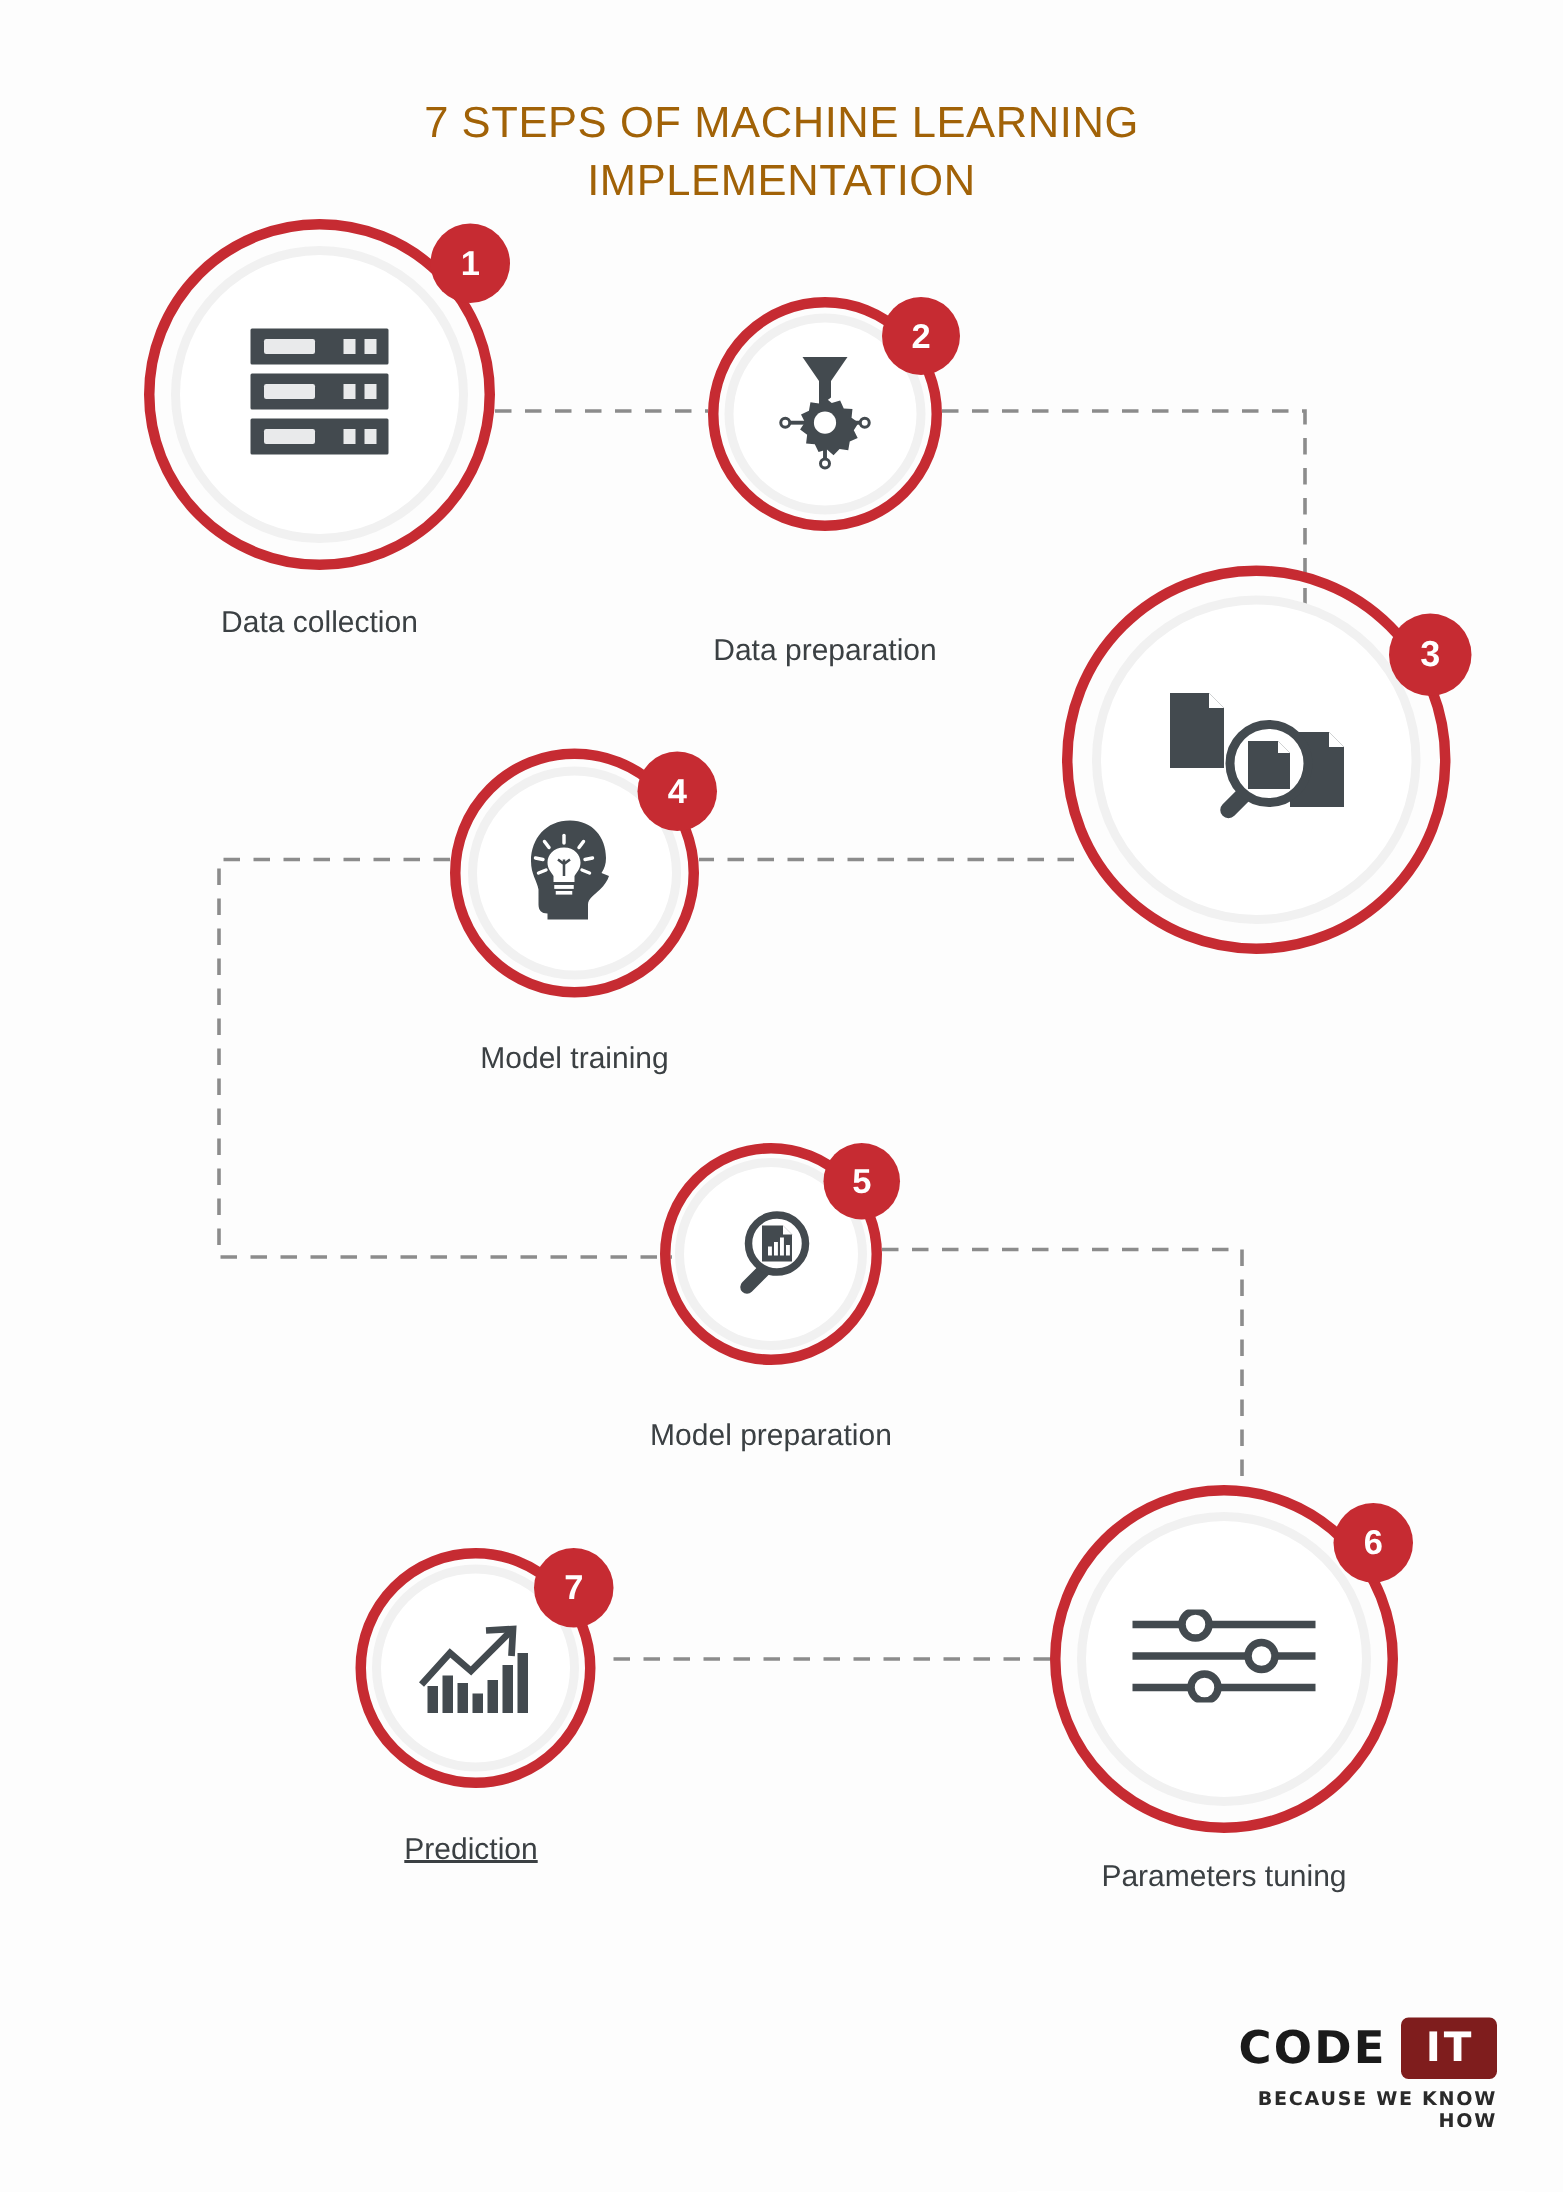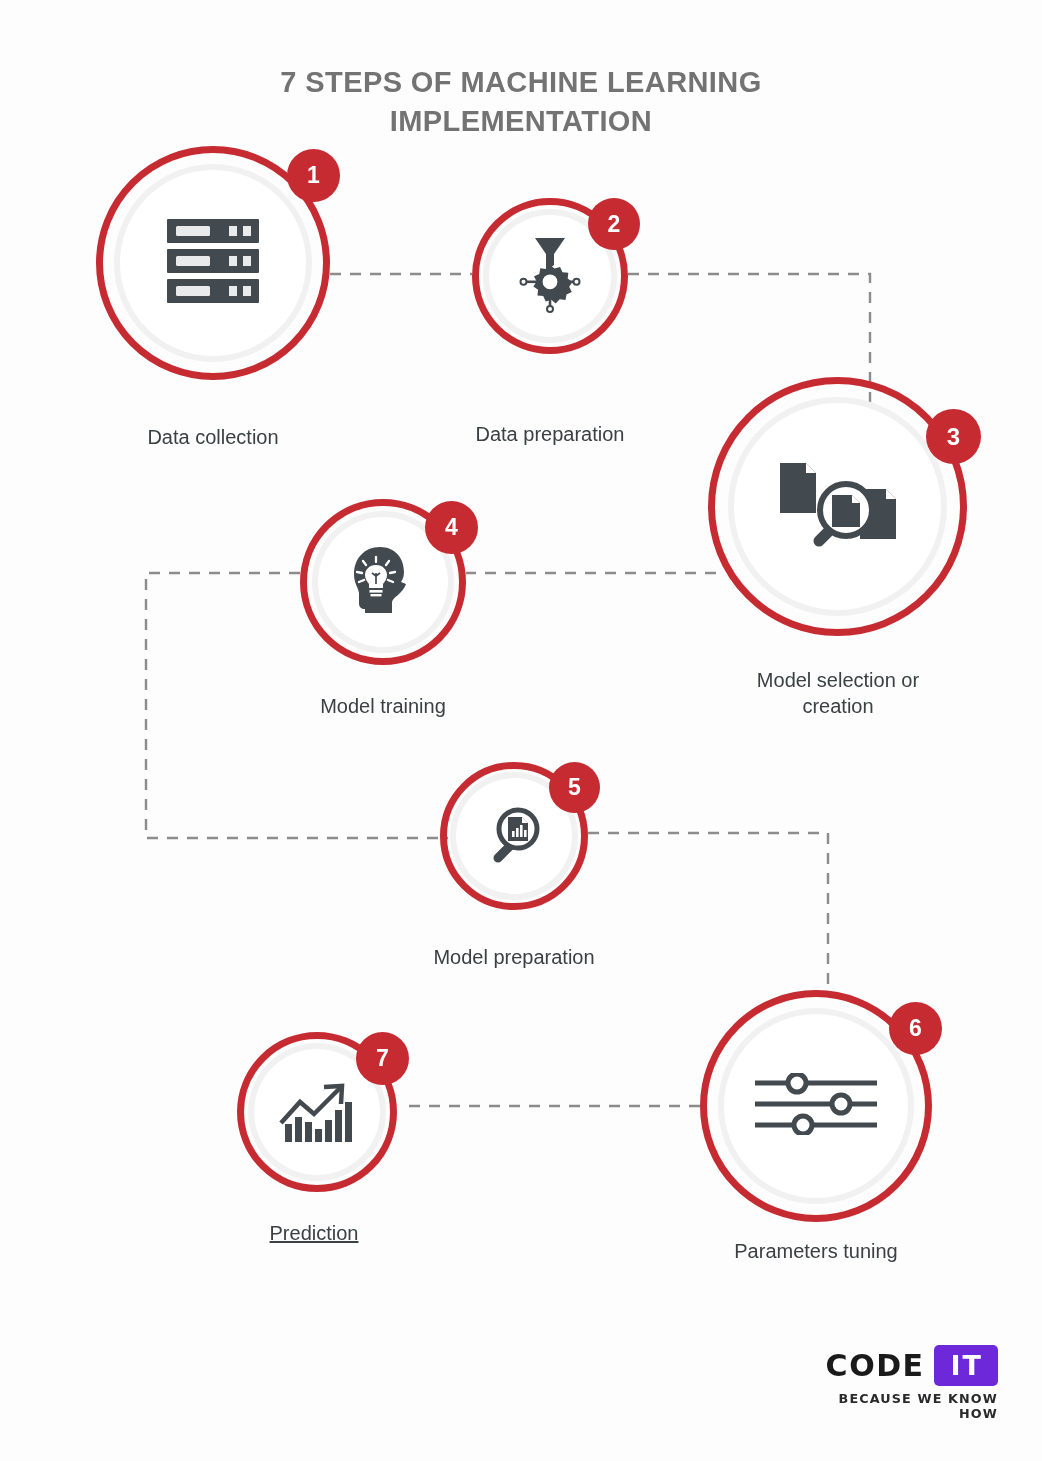--- a/index.html
+++ b/index.html
@@ -20,24 +20,24 @@
     width: 1042px; height: 1461px;
     background: #fdfdfd;
   }
 
   
   .title {
     position: absolute;
     left: 0; right: 0; top: 44px;
     text-align: center;
     font-size: 29px;
-    font-weight: 700;
+    font-weight: 400;
     letter-spacing: 0.4px;
     line-height: 1.33;
-    color: #737373;
+    color: #a16207;
   }
   .title .line { display: block; }
 
   
   .connectors {
     position: absolute; left: 0; top: 0;
     width: 1042px; height: 1461px;
     pointer-events: none;
   }
 
@@ -103,21 +103,21 @@
   }
   .logo-code {
     font-family: "DejaVu Sans", sans-serif;
     font-size: 30px;
     font-weight: 700;
     letter-spacing: 1.5px;
     color: #1a1a1a;
     line-height: 1;
   }
   .logo-it {
-    background: #6d28d9;
+    background: #7f1d1d;
     color: #ffffff;
     font-family: "DejaVu Sans", sans-serif;
     font-size: 27px;
     font-weight: 700;
     letter-spacing: 2px;
     line-height: 1;
     padding: 7px 15px 7px 17px;
     border-radius: 5px;
   }
   .logo-tag {
@@ -179,21 +179,21 @@
             <rect x="78" y="39" width="8" height="10"></rect>
             <rect x="64" y="69" width="8" height="10"></rect>
             <rect x="78" y="69" width="8" height="10"></rect>
           </g>
         </svg>
       </span>
     </div>
     <div class="badge" style="right:-10px; top:3px; width:53px; height:53px; font-size:23px;">
       <span>1</span>
     </div>
-    <div class="node-label" style="left:-63px; top:278px;">Data collection</div>
+    <div class="node-label" style="left:-63px; top:256px;">Data collection</div>
   </div>
 
   <div class="node" style="left:472px; top:198px; width:156px; height:156px;">
     <div class="ring-outer"></div>
     <div class="ring-inner" style="left:17px; top:17px; width:122px; height:122px;">
       <span class="icon-wrap">
         <svg width="76" height="84" viewBox="0 0 76 84">
           <g fill="#434a4f">
 
             <path d="M23,6 L53,6 L42,22 L42,33 L34,39 L34,22 Z"></path>
@@ -240,22 +240,20 @@
           <g>
             <path d="M56,38 L76,38 L84,46 L84,70 L56,70 Z" fill="#434a4f"></path>
             <path d="M76,38 L84,46 L76,46 Z" fill="#ffffff"></path>
           </g>
         </svg>
       </span>
     </div>
     <div class="badge" style="right:-14px; top:32px; width:55px; height:55px; font-size:24px;">
       <span>3</span>
     </div>
-    <div class="node-label" style="left:-50px; top:290px;">Model selection or
-creation</div>
   </div>
 
   <div class="node" style="left:300px; top:499px; width:166px; height:166px;">
     <div class="ring-outer"></div>
     <div class="ring-inner" style="left:18px; top:18px; width:130px; height:130px;">
       <span class="icon-wrap">
         <svg width="74" height="74" viewBox="0 0 74 74">
           <path d="M34,4 C18,4 8,16 8,31 C8,40 12,44 13,50 L13,60 C13,64 15,66 19,66 L19,70 L46,70 L46,60 C46,56 50,54 54,50 C57,47 59,44 60,41 L55,39 C57,36 58,33 58,29 C58,15 49,4 34,4 Z" fill="#434a4f"></path>
 
           <path d="M30,22 C23,22 19,27 19,32 C19,36 21,38 23,41 L23,45 L37,45 L37,41 C39,38 41,36 41,32 C41,27 37,22 30,22 Z" fill="#ffffff"></path>

